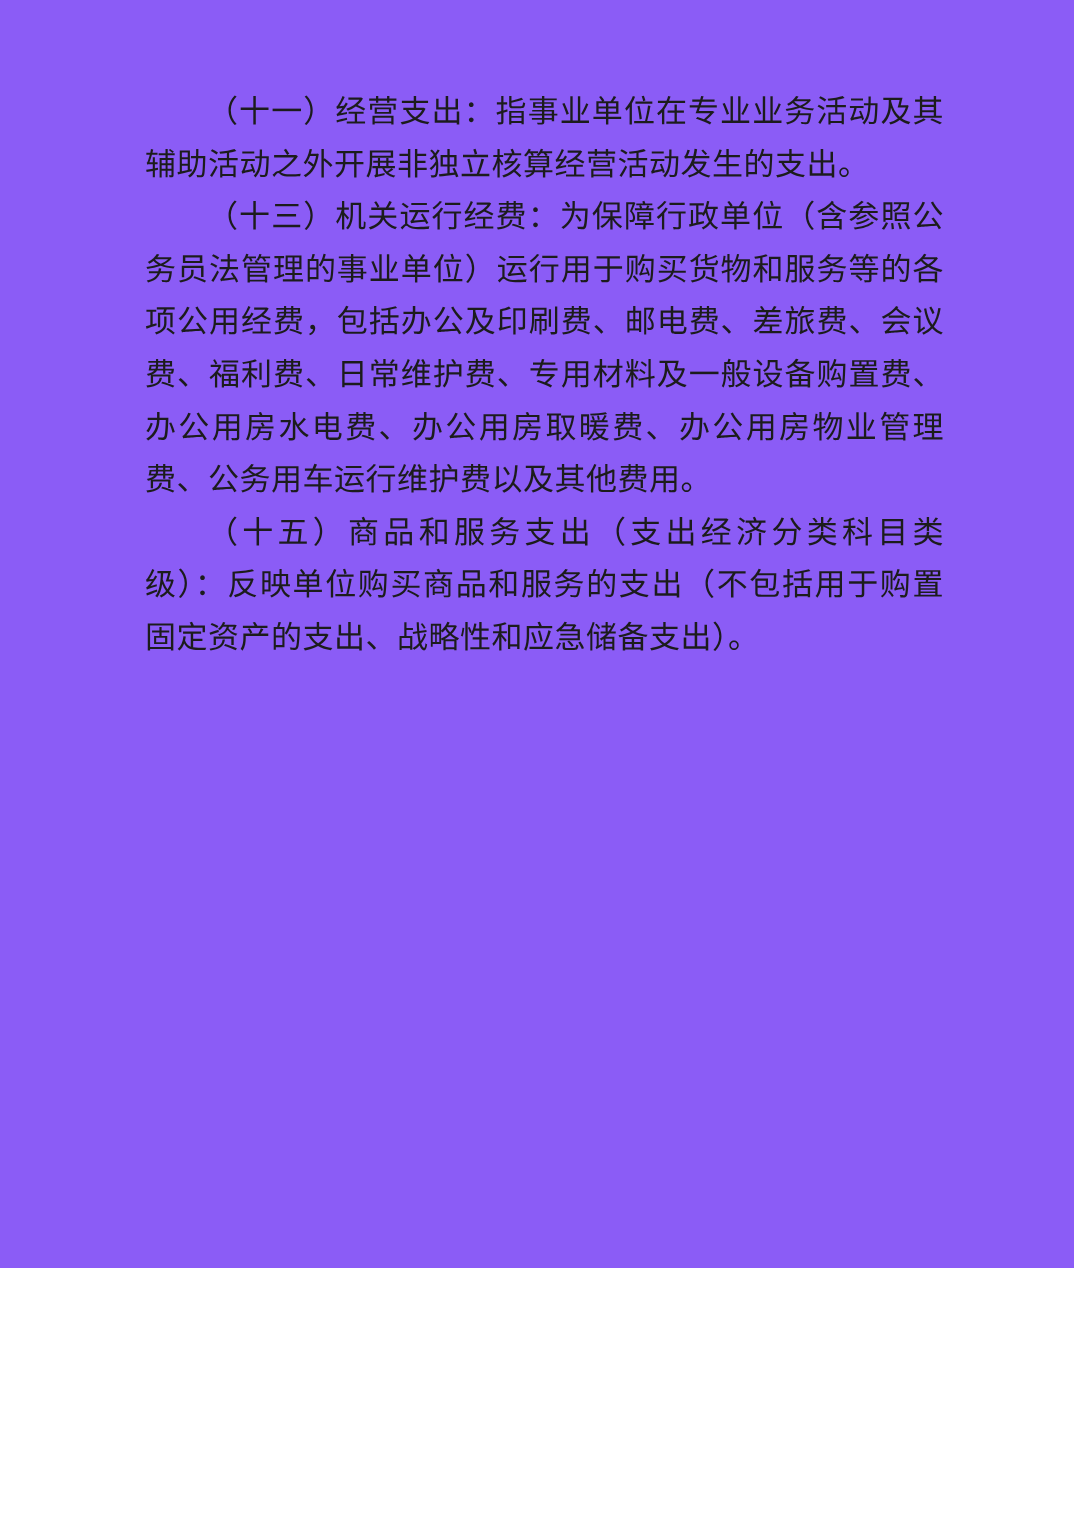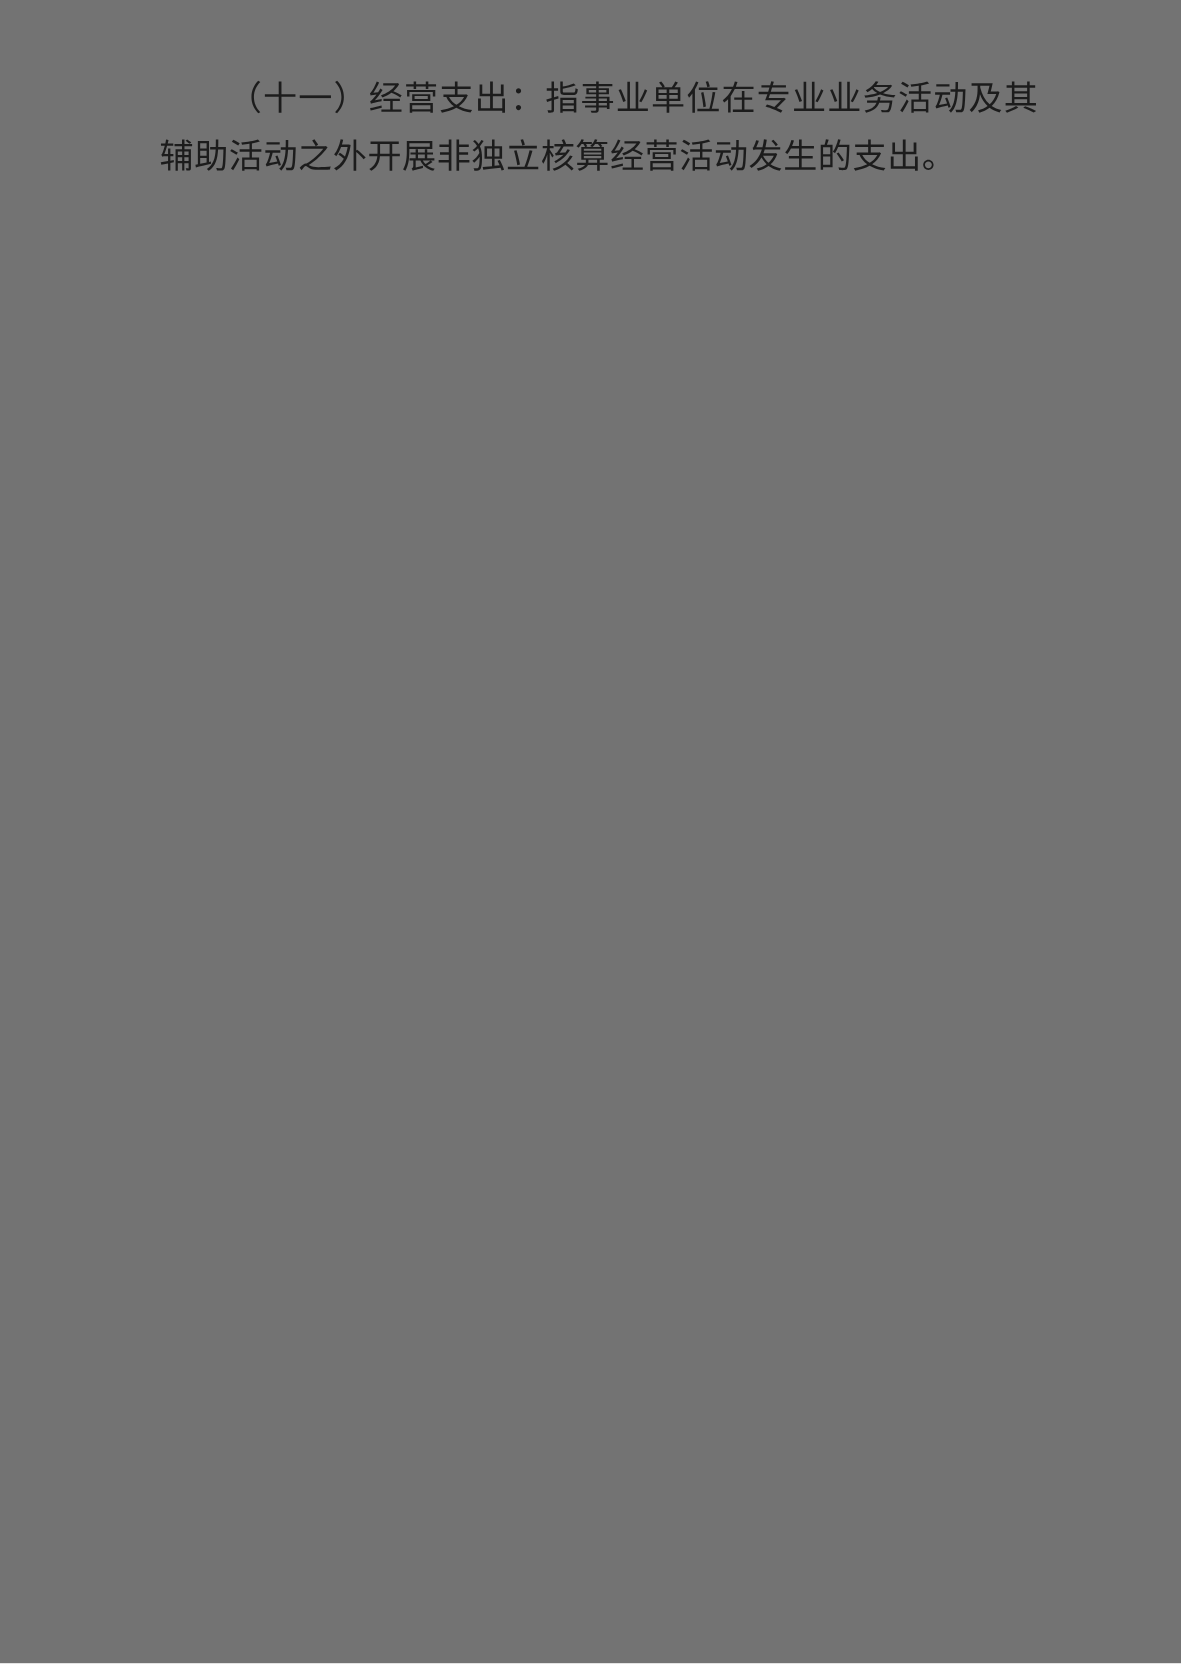--- a/index.html
+++ b/index.html
@@ -9,23 +9,23 @@
   }
   body {
     width: 1074px;
     height: 1520px;
     overflow: hidden;
     font-family: "Liberation Serif", "DejaVu Serif", serif;
   }
   .page {
     box-sizing: border-box;
     width: 1074px;
-    height: 1512px;
-    padding: 64px 130px 0 145px;
-    background: #737373;
+    height: 1268px;
+    padding: 86px 130px 0 145px;
+    background: #8b5cf6;
   }
   .doc-body {
     width: 799px;
   }
   .doc-body p.para {
     margin: 0;
     padding: 0;
     font-size: 31px;
     line-height: 52.6px;
     color: #1c1c1c;
@@ -37,14 +37,16 @@
     word-break: break-all;
     overflow-wrap: break-word;
   }
 </style>
 </head>
 <body>
 
 <div class="page">
   <div class="doc-body">
     <p class="para">（十一）经营支出：指事业单位在专业业务活动及其辅助活动之外开展非独立核算经营活动发生的支出。</p>
+    <p class="para">（十三）机关运行经费：为保障行政单位（含参照公务员法管理的事业单位）运行用于购买货物和服务等的各项公用经费，包括办公及印刷费、邮电费、差旅费、会议费、福利费、日常维护费、专用材料及一般设备购置费、办公用房水电费、办公用房取暖费、办公用房物业管理费、公务用车运行维护费以及其他费用。</p>
+    <p class="para">（十五）商品和服务支出（支出经济分类科目类级）：反映单位购买商品和服务的支出（不包括用于购置固定资产的支出、战略性和应急储备支出）。</p>
   </div>
 </div>
 
 </body></html>

